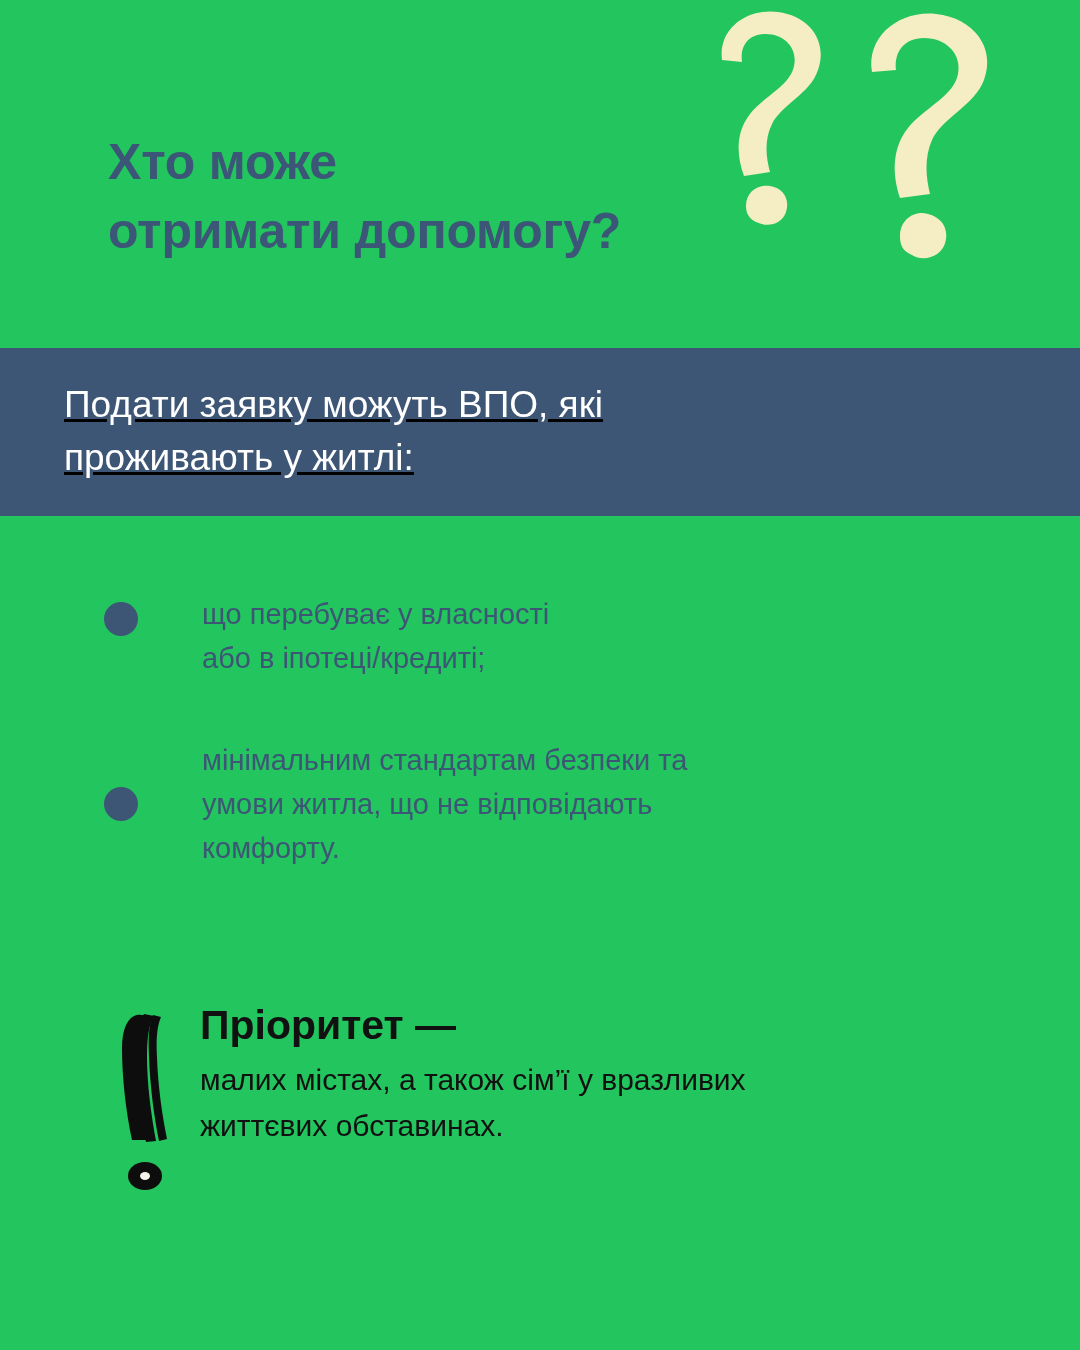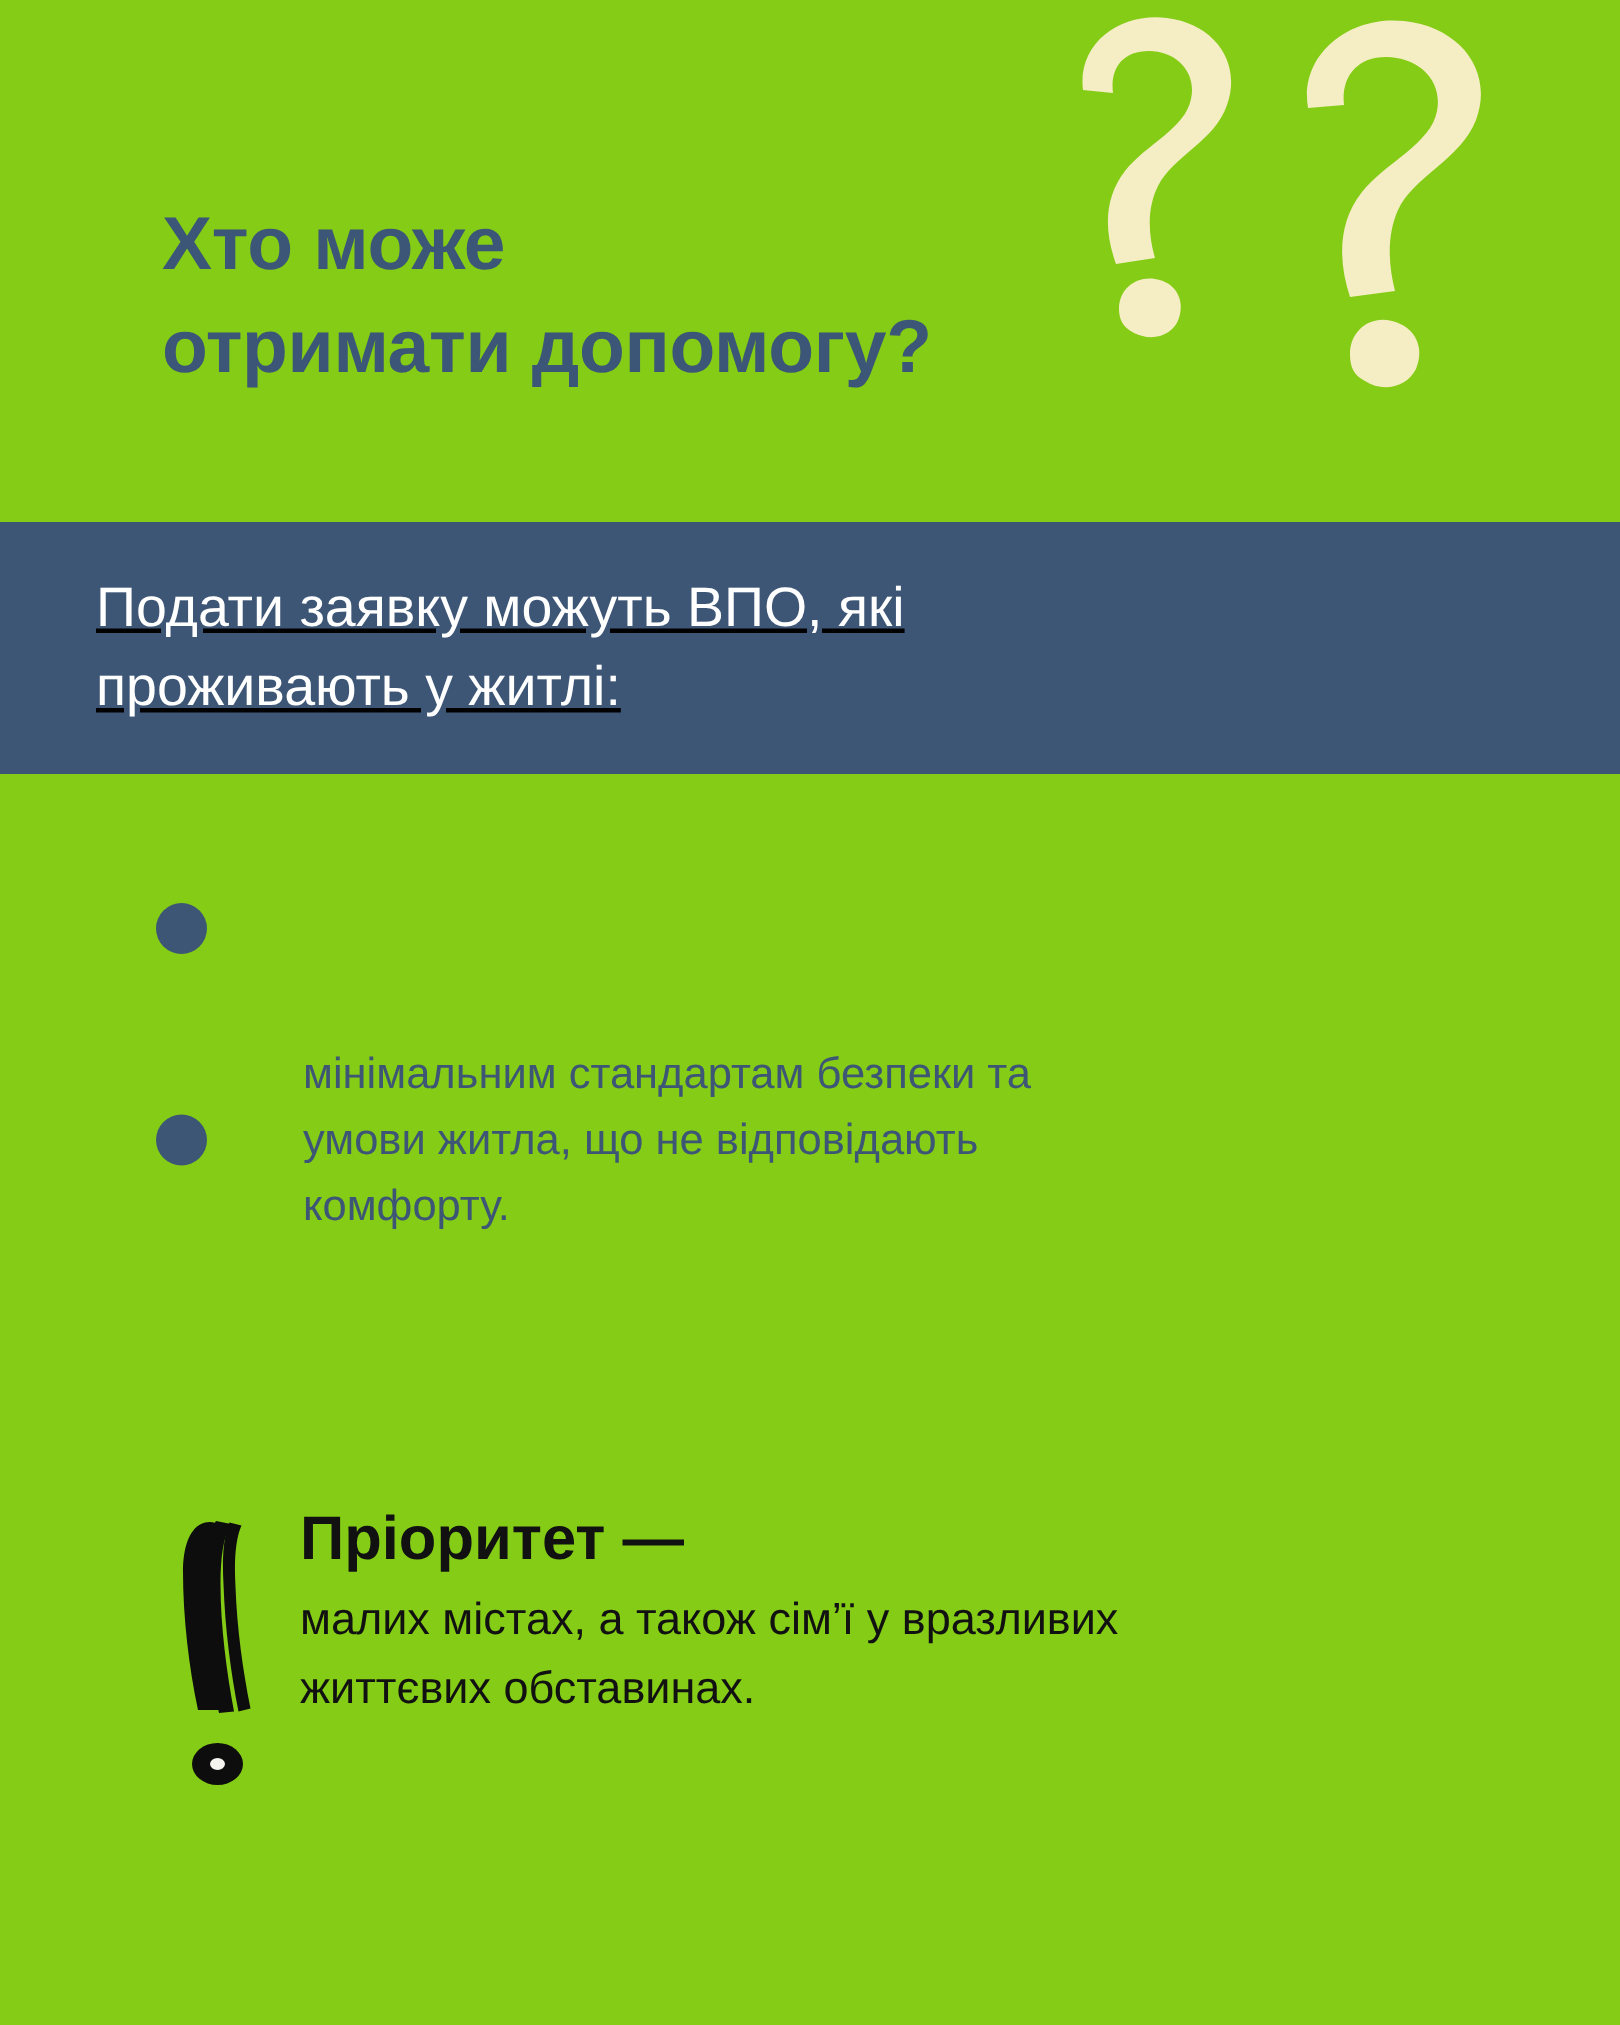--- a/index.html
+++ b/index.html
@@ -12,21 +12,21 @@
     background: #f4f3ee;
     font-family: "Liberation Sans", sans-serif;
     position: relative;
     overflow: hidden;
   }
 
   .page {
     position: relative;
     width: 1080px;
     height: 1350px;
-    background: #84cc16;
+    background: #22c55e;
   }
 
   
   .qmarks {
     position: absolute;
     top: 0;
     right: 0;
     width: 420px;
     height: 350px;
     pointer-events: none;
@@ -162,20 +162,24 @@
     <div class="band-inner">
       <div class="band-line">Подати заявку можуть ВПО, які</div>
       <div class="band-line">проживають у житлі:</div>
     </div>
   </div>
 
   <div class="bullets">
 
     <div class="bullet-row">
       <div class="dot"></div>
+      <div class="bullet-text">
+        <div>що перебуває у власності</div>
+        <div>або в іпотеці/кредиті;</div>
+      </div>
     </div>
 
     <div class="bullet-row centered">
       <div class="dot mid"></div>
       <div class="bullet-text">
         <div>мінімальним стандартам безпеки та</div>
         <div>умови житла, що не відповідають</div>
         <div>комфорту.</div>
       </div>
     </div>

